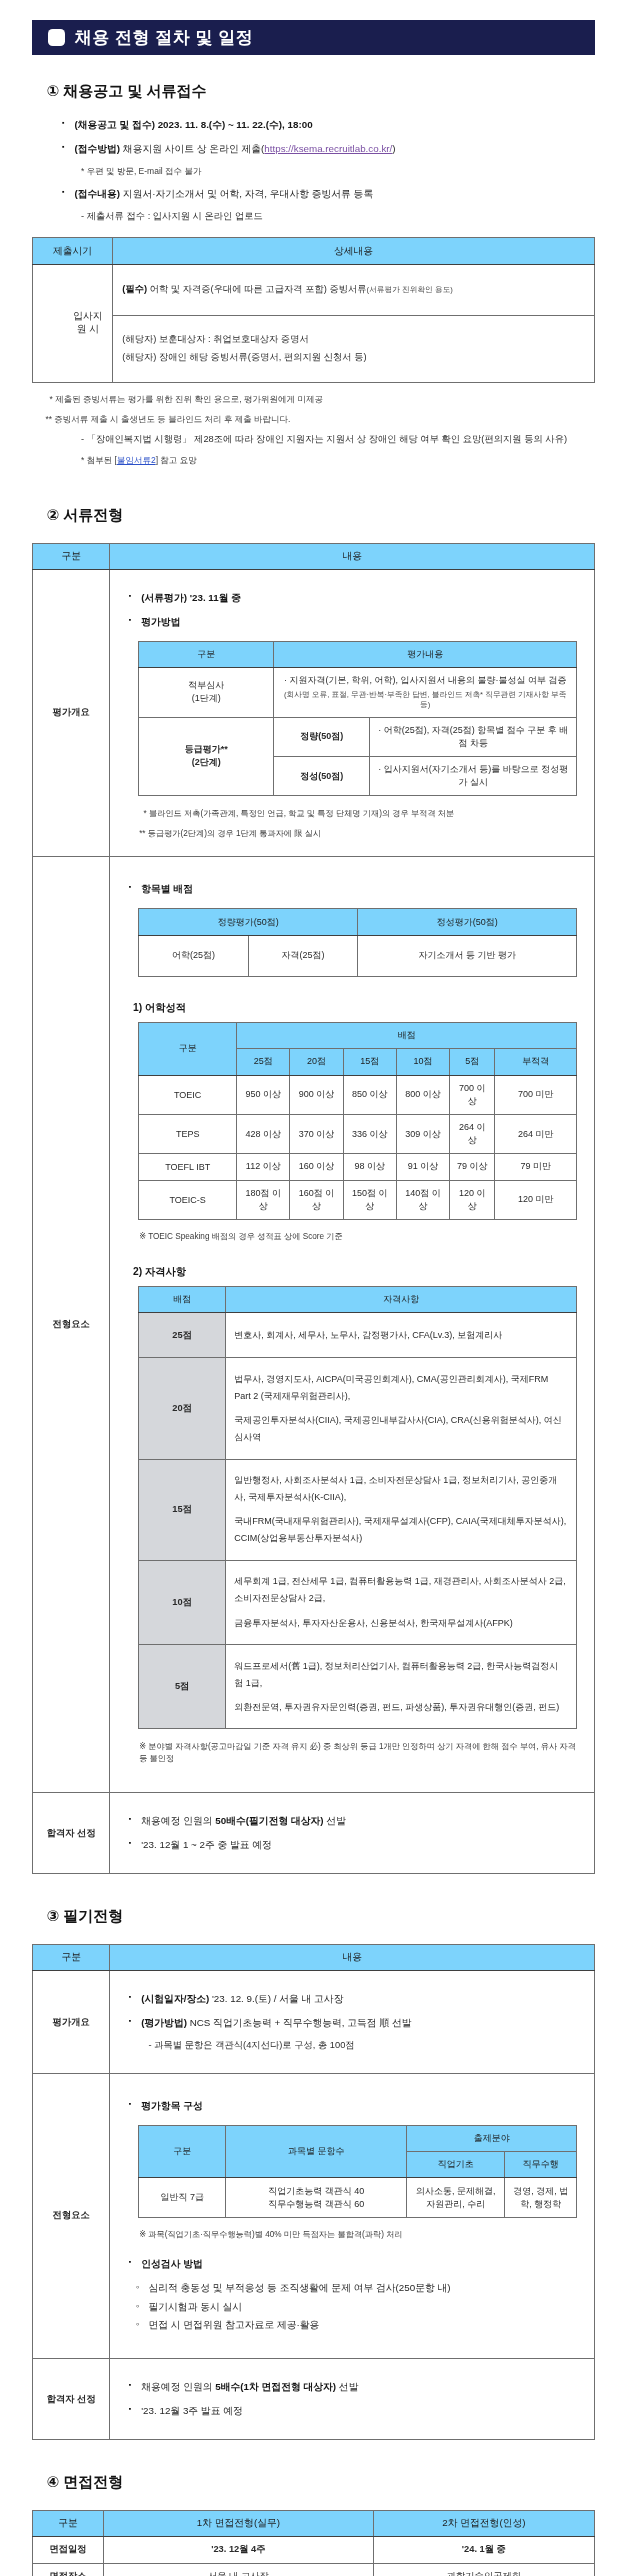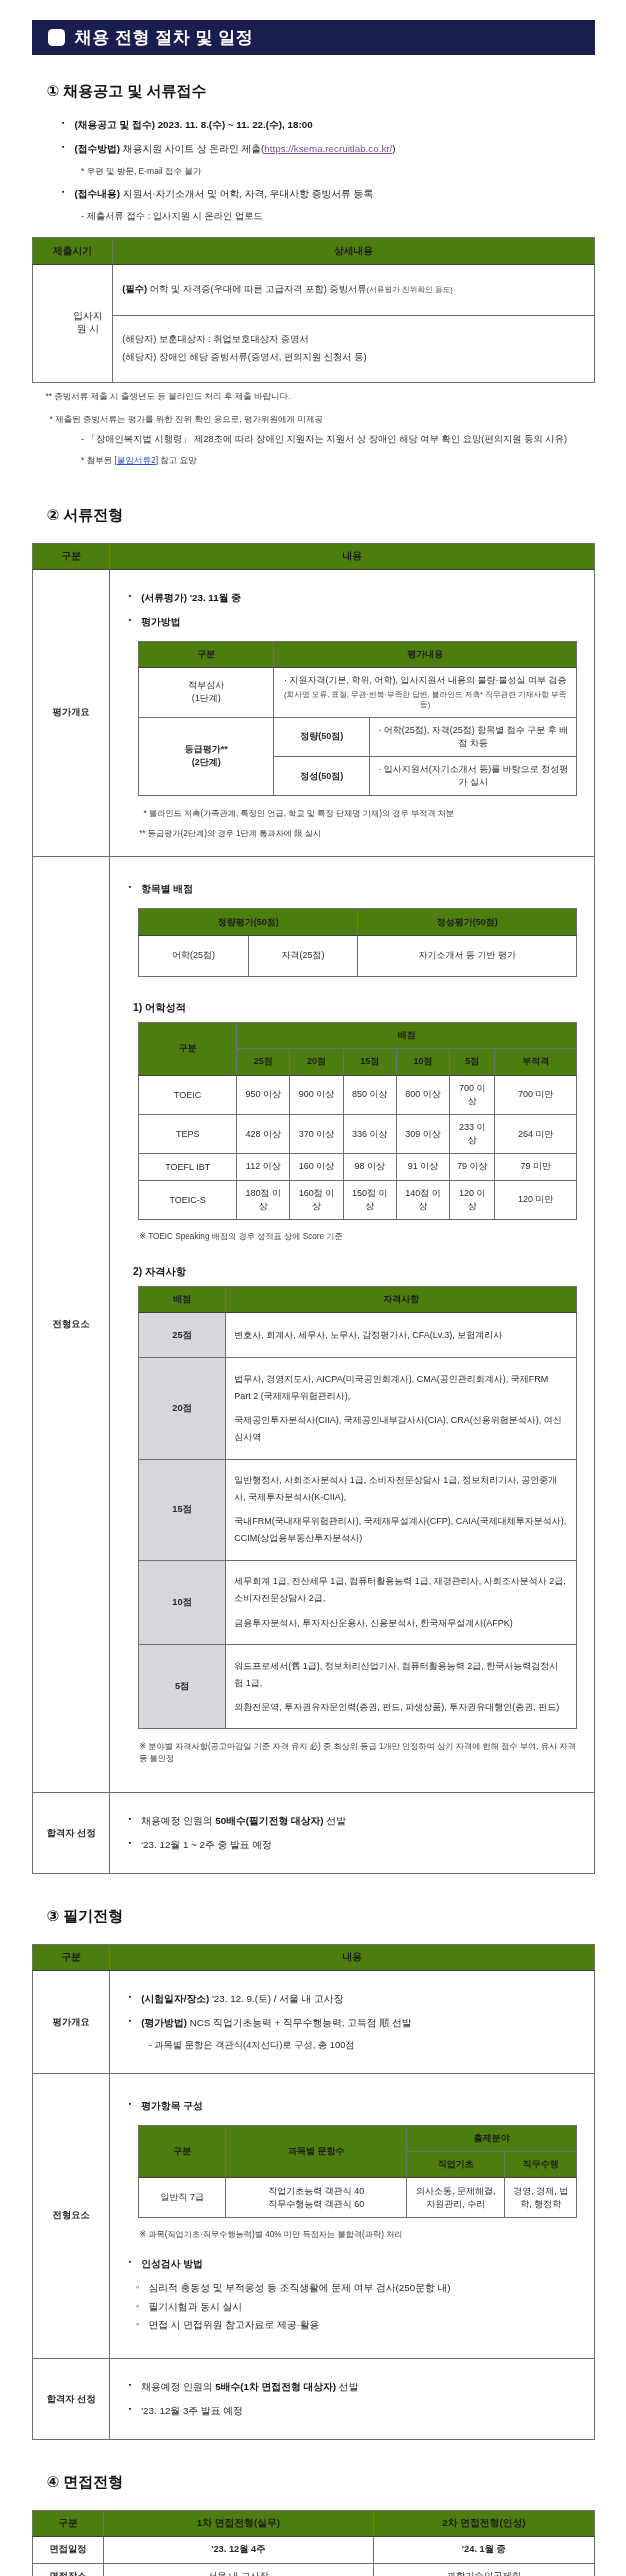--- a/index.html
+++ b/index.html
@@ -11,21 +11,21 @@
   .h2{margin:27px 0 17.5px 14.4px;font-size:15px;font-weight:bold;color:#141414;}
   .bl{position:relative;padding-left:12.4px;margin:8.8px 0 8.8px 30px;font-size:9.8px;line-height:1.5;color:#262626;}
   .bl::before{content:"▪";position:absolute;left:0;top:0;font-size:7.2px;color:#111;}
   .bl.circ::before{content:"◦";font-size:9.3px;}
   .blb{font-weight:bold;color:#161616;}
   .note{margin:7.2px 0 7.2px 49px;font-size:8.5px;color:#3a3a3a;line-height:1.5;}
   .sub{margin:7.2px 0 7.2px 49px;font-size:9.3px;color:#2e2e2e;line-height:1.5;}
   table{border-collapse:collapse;width:100%;}
   .tbl{border:1px solid #3f3f3f;}
   .tbl td,.tbl th{border:0.5px solid #6f6f6f;padding:6.2px 5.2px;font-size:9.3px;text-align:center;vertical-align:middle;color:#2a2a2a;}
-  .tbl th{background:#4d7c0f;font-weight:bold;font-size:9.8px;color:#1d1d1d;border-bottom:1px solid #3f3f3f;text-align:center;}
+  .tbl th{background:#7dd3fc;font-weight:normal;font-size:9.8px;color:#1d1d1d;border-bottom:1px solid #3f3f3f;text-align:center;}
   .hd{background:#d5d7db;font-weight:bold;}
   .lcol{width:66px;font-weight:bold;font-size:10.3px;color:#1d1d1d;}
   .ccell{text-align:left !important;padding:12.4px 9.3px 12.4px 8.2px !important;}
   .inner{margin:11.3px 5.2px 11.3px 19.6px;width:calc(100% - 27px);}
   .inner td,.inner th{font-size:9px;}
   .small{font-size:7.7px;color:#4a4a4a;}
   .lk-p{color:#7a4fa3;text-decoration:underline;cursor:pointer;}
   .lk-b{color:#2b50c8;text-decoration:underline;cursor:pointer;}
   .cellnote{font-size:8.2px;color:#3a3a3a;margin:8.2px 0 2.1px 9.3px;line-height:1.55;}
   .ln{line-height:1.9;}
@@ -71,22 +71,22 @@
       </tr>
       <tr>
         <td class="ccell" style="padding:15.5px 9.3px !important;">
           <div class="ln">(해당자) 보훈대상자 : 취업보호대상자 증명서</div>
           <div class="ln">(해당자) 장애인 해당 증빙서류(증명서, 편의지원 신청서 등)</div>
         </td>
       </tr>
     </tbody>
       </table>
 
+    <div class="note" style="margin-left:17.5px;margin-top:10.3px;">* 제출된 증빙서류는 평가를 위한 진위 확인 용으로, 평가위원에게 미제공</div>
     <div class="note" style="margin-left:13.4px;">** 증빙서류 제출 시 출생년도 등 블라인드 처리 후 제출 바랍니다.</div>
-    <div class="note" style="margin-left:17.5px;margin-top:10.3px;">* 제출된 증빙서류는 평가를 위한 진위 확인 용으로, 평가위원에게 미제공</div>
 
     <div class="sub">- 「장애인복지법 시행령」 제28조에 따라 장애인 지원자는 지원서 상 장애인 해당 여부 확인 요망(편의지원 등의 사유)</div>
     <div class="note">
       <span>* 첨부된 [</span><a class="lk-b">붙임서류2</a><span>] 참고 요망</span>
     </div>
 
     <div class="h2" style="margin-top:39px;">② 서류전형</div>
 
     <table class="tbl" style="margin-top:15.5px;">
       <colgroup>
@@ -192,21 +192,21 @@
                     <td>800 이상</td>
                     <td>700 이상</td>
                     <td>700 미만</td>
             </tr>
             <tr>
               <td>TEPS</td>
                     <td>428 이상</td>
                     <td>370 이상</td>
                     <td>336 이상</td>
                     <td>309 이상</td>
-                    <td>233 이상</td>
+                    <td>264 이상</td>
                     <td>264 미만</td>
             </tr>
             <tr>
               <td>TOEFL IBT</td>
                     <td>112 이상</td>
                     <td>160 이상</td>
                     <td>98 이상</td>
                     <td>91 이상</td>
                     <td>79 이상</td>
                     <td>79 미만</td>

